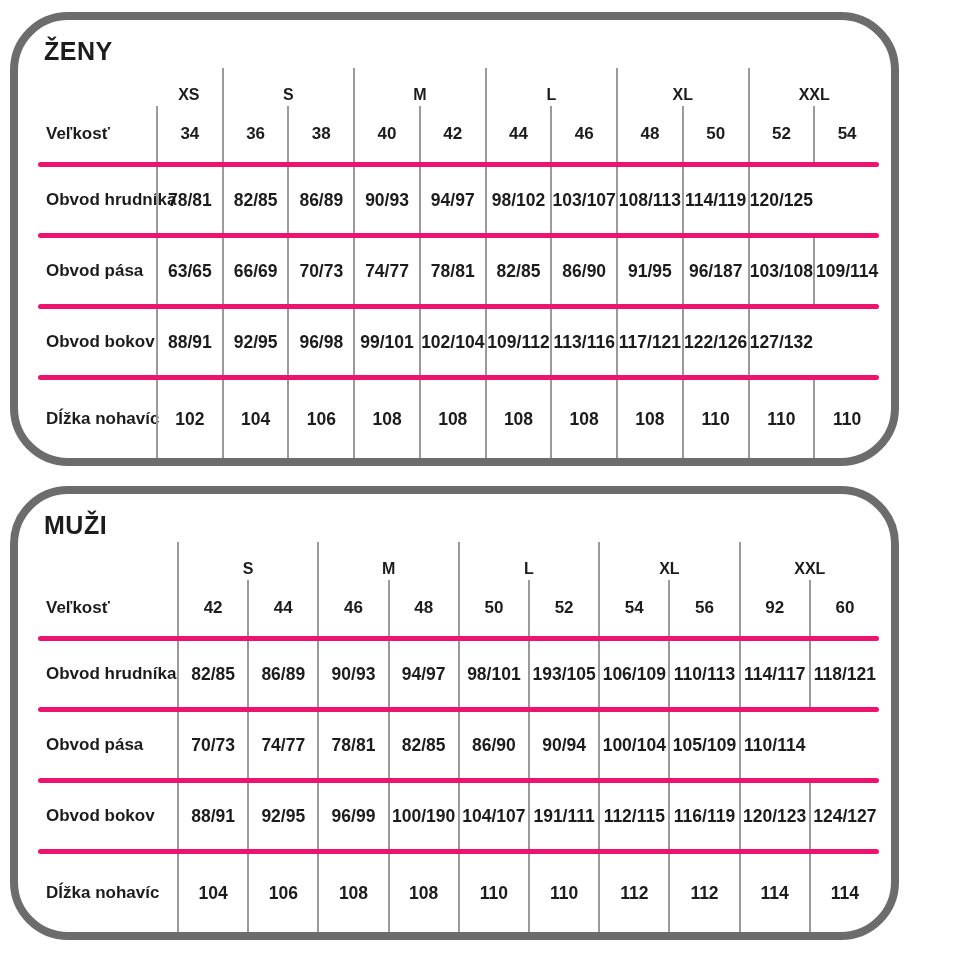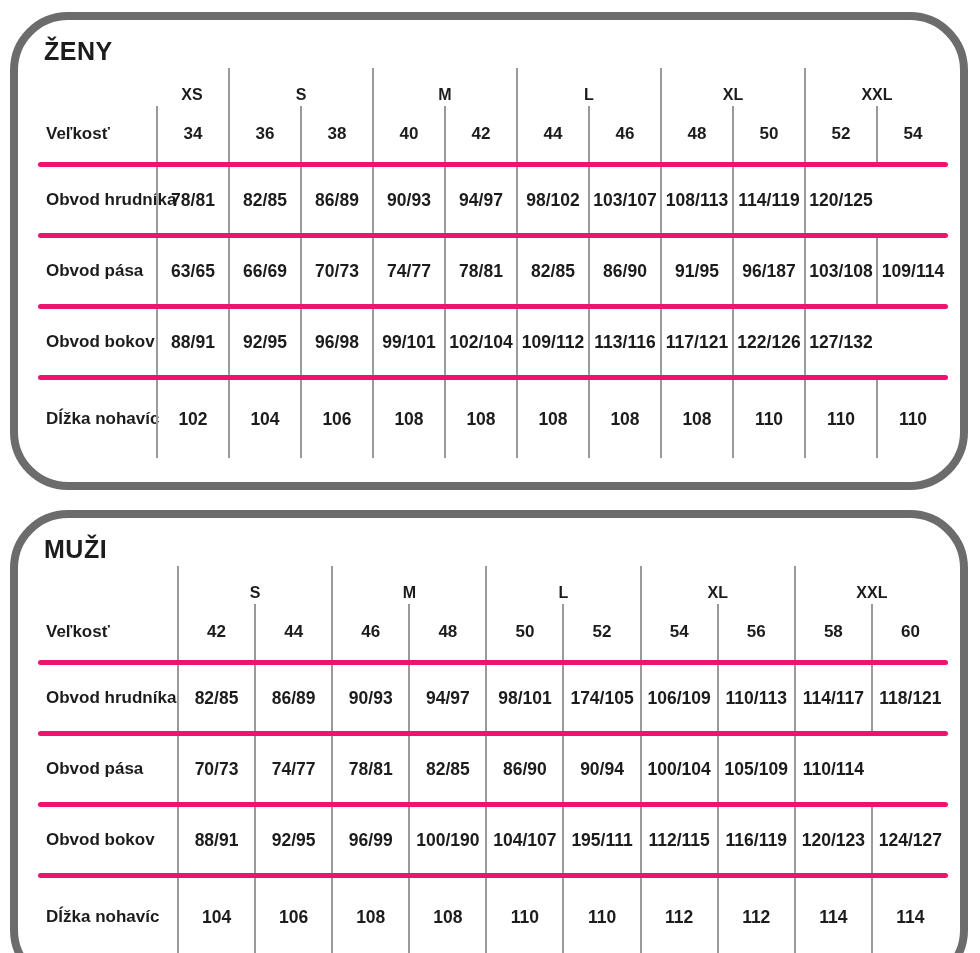--- a/index.html
+++ b/index.html
@@ -10,26 +10,26 @@
     --background: #ffffff;
   }
   * { box-sizing: border-box; margin: 0; padding: 0; }
   html, body {
     background: var(--background);
     font-family: "Liberation Sans", sans-serif;
     color: var(--text);
   }
   body { width: 980px; }
   .panel {
-    width: 958px;
+    width: 889px;
     margin-left: 10px;
     background: #fff;
     border: 8px solid var(--panel_border);
     border-radius: 58px;
-    padding: 8px 6px 24px 10px;
+    padding: 8px 6px 0 10px;
   }
   .panel.first { margin-top: 12px; }
   .panel.second { margin-top: 20px; }
   .chart-title {
     font-size: 25px;
     font-weight: bold;
     line-height: 30px;
     margin: 8px 0 2px 16px;
     letter-spacing: 0.5px;
   }
@@ -165,30 +165,30 @@
       <div class="cell group-cell vline" style="grid-column: span 2;">XXL</div>
       <div class="cell size-cell label-cell">Veľkosť</div>
       <div class="cell size-cell vline">42</div>
       <div class="cell size-cell vline">44</div>
       <div class="cell size-cell vline">46</div>
       <div class="cell size-cell vline">48</div>
       <div class="cell size-cell vline">50</div>
       <div class="cell size-cell vline">52</div>
       <div class="cell size-cell vline">54</div>
       <div class="cell size-cell vline">56</div>
-      <div class="cell size-cell vline">58</div>
+      <div class="cell size-cell vline">92</div>
       <div class="cell size-cell vline">60</div>
       <div class="cell pink-sep"></div>
       <div class="cell data-cell label-cell">Obvod hrudníka</div>
       <div class="cell data-cell vline">82/85</div>
       <div class="cell data-cell vline">86/89</div>
       <div class="cell data-cell vline">90/93</div>
       <div class="cell data-cell vline">94/97</div>
       <div class="cell data-cell vline">98/101</div>
-      <div class="cell data-cell vline">174/105</div>
+      <div class="cell data-cell vline">193/105</div>
       <div class="cell data-cell vline">106/109</div>
       <div class="cell data-cell vline">110/113</div>
       <div class="cell data-cell vline">114/117</div>
       <div class="cell data-cell vline">118/121</div>
       <div class="cell pink-sep"></div>
       <div class="cell data-cell label-cell">Obvod pása</div>
       <div class="cell data-cell vline">70/73</div>
       <div class="cell data-cell vline">74/77</div>
       <div class="cell data-cell vline">78/81</div>
       <div class="cell data-cell vline">82/85</div>
@@ -197,21 +197,21 @@
       <div class="cell data-cell vline">100/104</div>
       <div class="cell data-cell vline">105/109</div>
       <div class="cell data-cell vline">110/114</div>
       <div class="cell pink-sep"></div>
       <div class="cell data-cell label-cell">Obvod bokov</div>
       <div class="cell data-cell vline">88/91</div>
       <div class="cell data-cell vline">92/95</div>
       <div class="cell data-cell vline">96/99</div>
       <div class="cell data-cell vline">100/190</div>
       <div class="cell data-cell vline">104/107</div>
-      <div class="cell data-cell vline">195/111</div>
+      <div class="cell data-cell vline">191/111</div>
       <div class="cell data-cell vline">112/115</div>
       <div class="cell data-cell vline">116/119</div>
       <div class="cell data-cell vline">120/123</div>
       <div class="cell data-cell vline">124/127</div>
       <div class="cell pink-sep"></div>
       <div class="cell data-cell label-cell tall">Dĺžka nohavíc</div>
       <div class="cell data-cell vline tall">104</div>
       <div class="cell data-cell vline tall">106</div>
       <div class="cell data-cell vline tall">108</div>
       <div class="cell data-cell vline tall">108</div>

